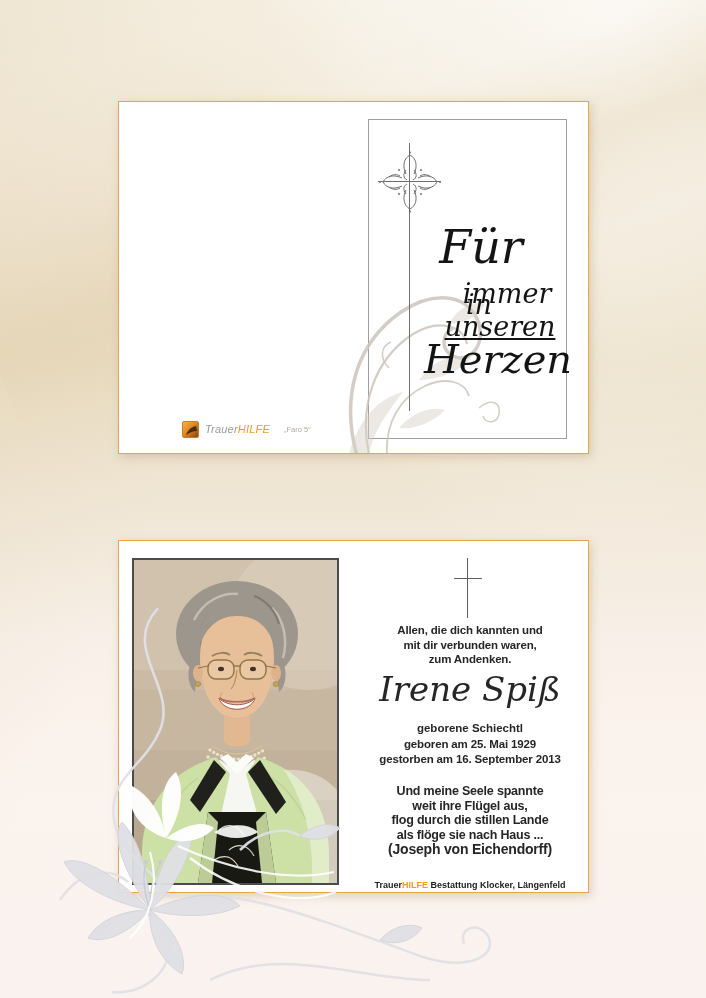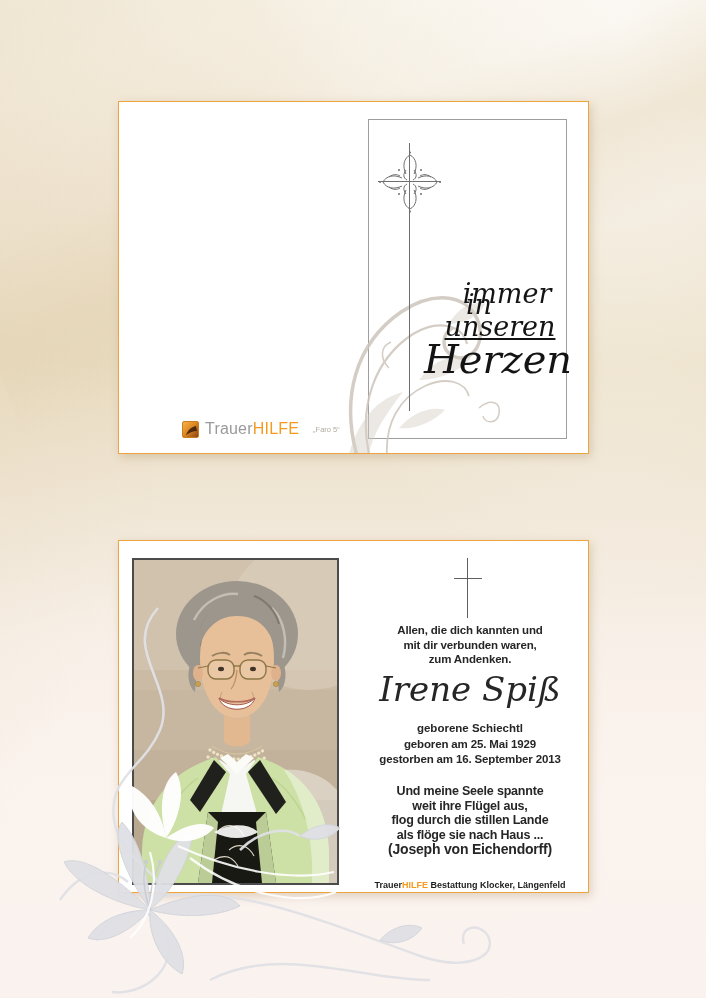--- a/index.html
+++ b/index.html
@@ -44,21 +44,21 @@
   .t-in{left:360px;top:189px;font-size:27px;}
   .t-unseren{left:381px;top:211px;font-size:27px;text-decoration:underline;}
   .t-herzen{left:379px;top:237px;font-size:40px;}
   .logo-row{position:absolute;left:63px;top:318px;height:18px;display:flex;align-items:center;}
   .logo-ico{
     width:17px;height:17px;border-radius:2px;margin-right:6px;position:relative;overflow:hidden;
     background:linear-gradient(135deg,#f6b148 0%,#e08a24 45%,#8a4412 100%);
     border:1px solid #c87f22;box-sizing:border-box;
   }
   .logo-ico svg{position:absolute;left:0;top:0;}
-  .brand{font-size:16px;letter-spacing:.2px;white-space:nowrap;}
+  .brand{font-size:11px;letter-spacing:.2px;white-space:nowrap;font-style:italic;}
   .brand .g{color:#9a9a9a;}
   .brand .o{color:#f49b1f;}
   .design-name{font-size:7.5px;color:#b3aba1;margin-left:14px;white-space:nowrap;}
   
   .photo{
     position:absolute;left:13px;top:17px;width:207px;height:327px;box-sizing:border-box;
     border:2px solid #4b4b4b;background:#bfae97;overflow:hidden;
   }
   .cross2-v{position:absolute;left:348px;top:17px;width:1.2px;height:60px;background:#5f5f5f;}
   .cross2-h{position:absolute;left:335px;top:37px;width:28px;height:1.2px;background:#5f5f5f;}
@@ -127,20 +127,21 @@
           <circle cx="46" cy="20" r="1"></circle>
         <circle cx="24" cy="44" r="1"></circle>
           <circle cx="46" cy="44" r="1"></circle>
         <circle cx="35" cy="2.5" r="1"></circle>
           <circle cx="35" cy="61.5" r="1"></circle>
         <circle cx="5" cy="32" r="1"></circle>
           <circle cx="65" cy="32" r="1"></circle>
       </g>
     </svg>
 
+    <div class="t-line script t-fuer">Für</div>
     <div class="t-line script t-immer">immer</div>
     <div class="t-line script t-in">in</div>
     <div class="t-line script t-unseren">unseren</div>
     <div class="t-line script t-herzen">Herzen</div>
 
     <div class="logo-row">
       <div class="logo-ico">
         <svg width="17" height="17" viewBox="0 0 17 17">
           <path d="M3,13 C5,8 8,5 13,4 L14,9 C10,9 6,11 3,13 Z" fill="#3a1c08" opacity=".85"></path>
         </svg>

